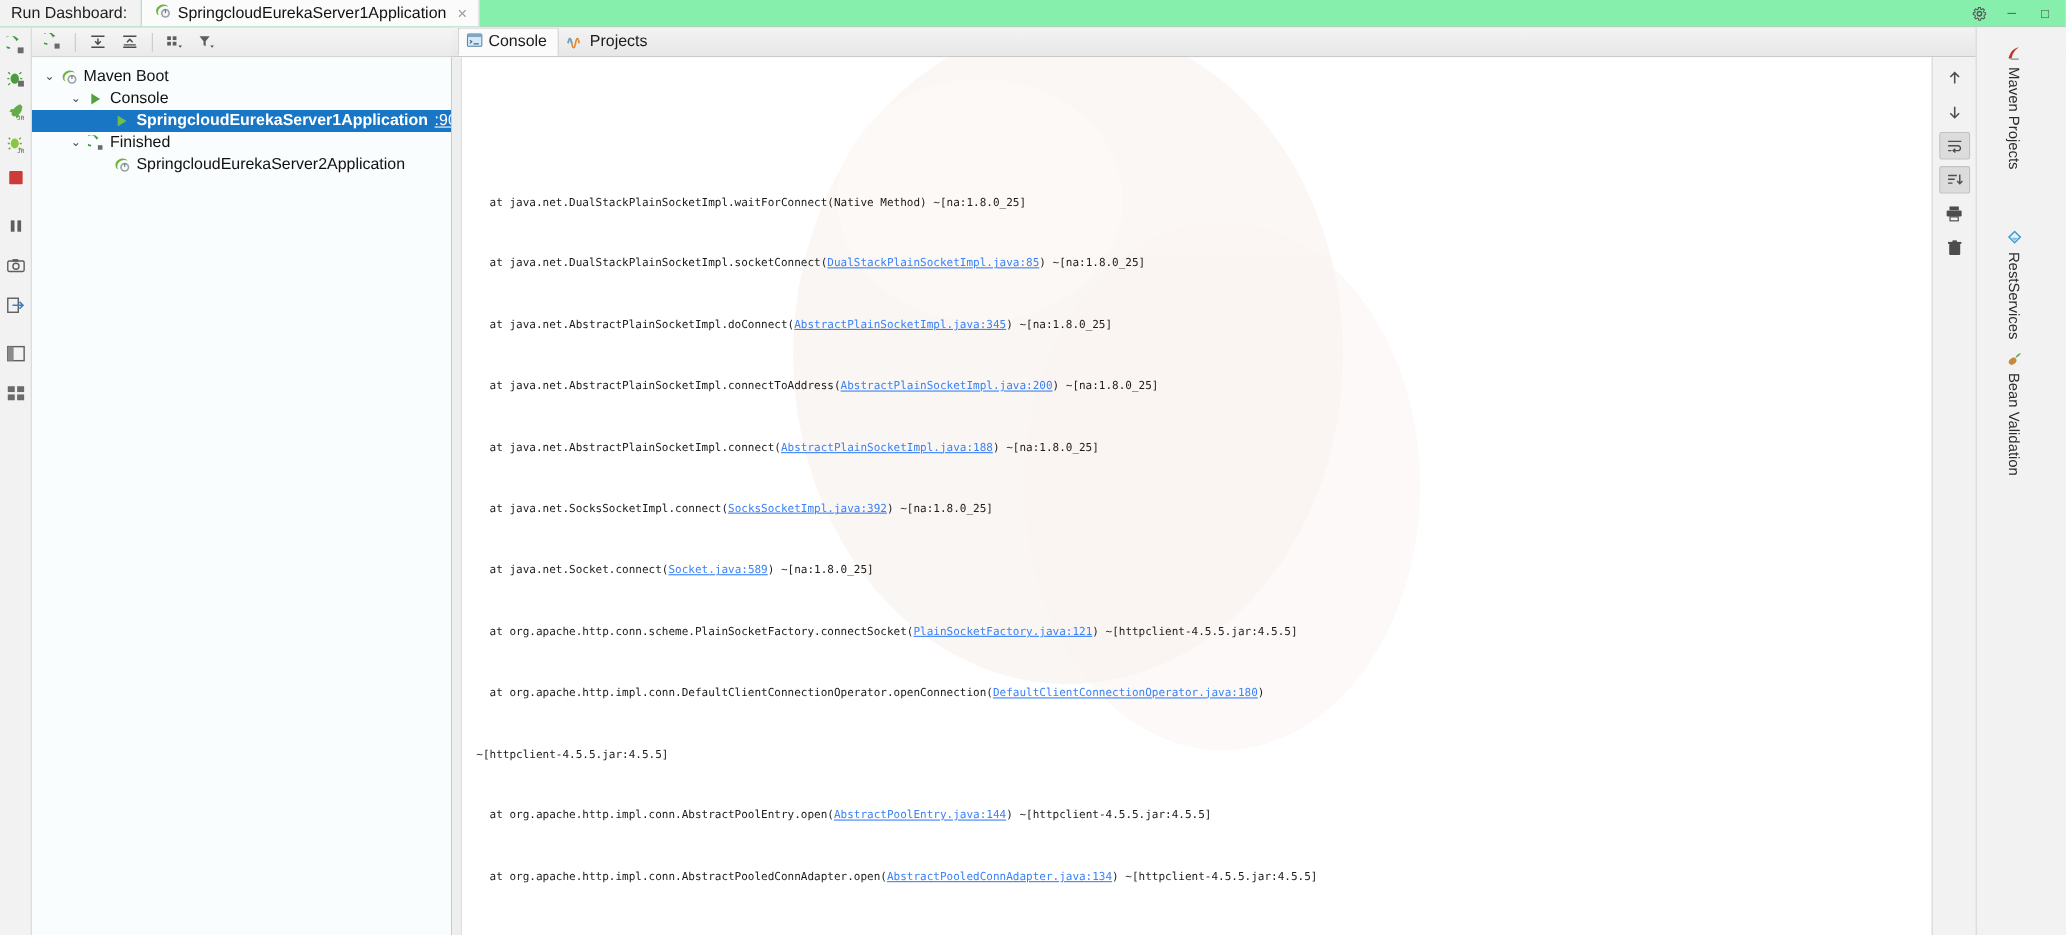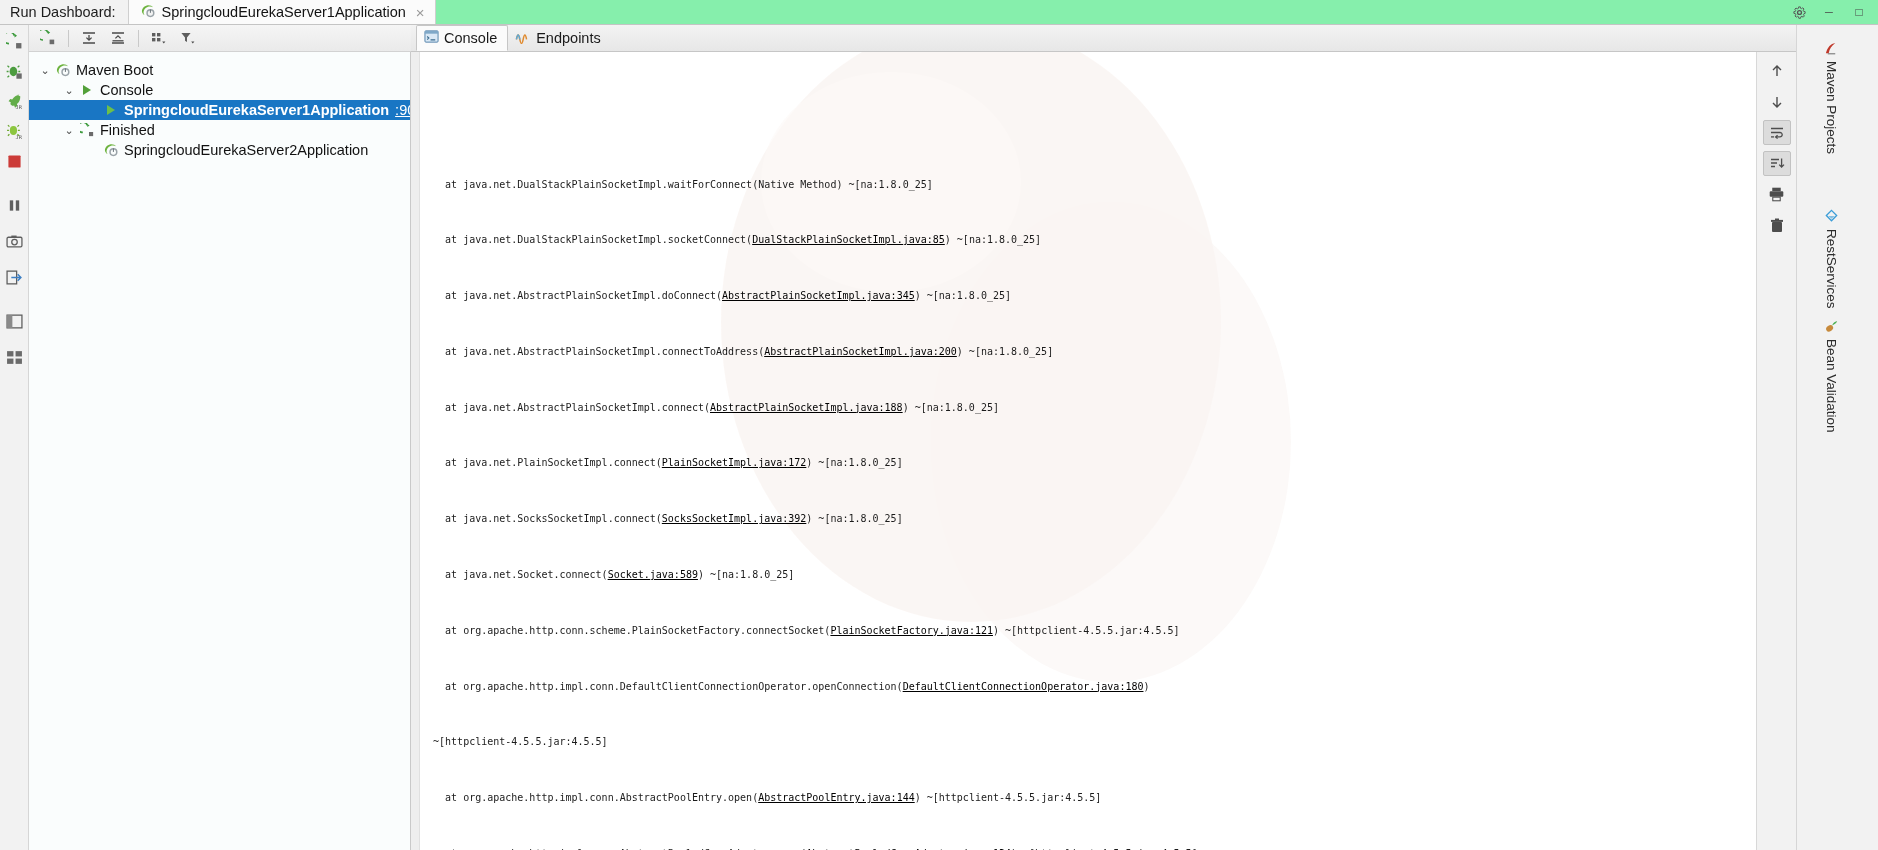--- a/index.html
+++ b/index.html
@@ -114,21 +114,21 @@
     position: absolute; left: 230px; top: -30px; width: 760px; height: 720px;
     opacity: .07; pointer-events: none;
   }
   .log {
     position: absolute; left: 10px; top: 0; width: 1415px; height: 798px;
     font-family: "DejaVu Sans Mono", monospace;
     font-size: 10px; line-height: 18.6px;
     color: #1b1b1b; white-space: pre; padding-top: 0;
   }
   .log .ln { height: 18.6px; }
-  .lnk { color: #000000; text-decoration: underline; }
+  .lnk { color: #3b82f6; text-decoration: underline; }
 
   
   .v-scroll {
     position: absolute; right: 0; top: 27px; width: 13px; height: 798px;
     background: #f4f4f4; border-left: 1px solid #e2e2e2;
   }
   .v-thumb { position: absolute; left: 2px; top: 600px; width: 9px; height: 72px; background: #c8c8c8; border-radius: 5px; }
   .v-arrow { position: absolute; left: 0; width: 13px; height: 13px; display: flex; align-items: center; justify-content: center; color: #8a8a8a; font-size: 8px; }
 
   
@@ -377,21 +377,21 @@
         </span>
         <span>Console</span>
       </div>
       <div class="ctab">
         <span>
           <svg width="16" height="15" viewBox="0 0 16 16">
             <path d="M1 11c1.2-6 2.4-6 3.6 0s2.4 6 3.6 0 2.4-6 3.6 0" fill="none" stroke="#e08a2e" stroke-width="1.6"></path>
             <path d="M1 11c1.2-6 2.4-6 3.6 0" fill="none" stroke="#5aa8d8" stroke-width="1.6"></path>
           </svg>
         </span>
-        <span>Endpoints</span>
+        <span>Projects</span>
       </div>
     </div>
 
     <div class="console-body">
       <div class="gutter"></div>
 
       <svg class="watermark" viewBox="0 0 760 720">
         <ellipse cx="330" cy="300" rx="250" ry="300" fill="#c98a6b"></ellipse>
         <ellipse cx="470" cy="420" rx="180" ry="240" fill="#b5735a" opacity=".6"></ellipse>
         <ellipse cx="250" cy="160" rx="130" ry="110" fill="#e2b79d" opacity=".7"></ellipse>
@@ -399,21 +399,20 @@
 
       <div class="log">
         
         <div class="ln" style="height:12px;overflow:hidden;color:#1b1b1b">&nbsp;</div>
 
         <div class="ln">    at java.net.DualStackPlainSocketImpl.waitForConnect(Native Method) ~[na:1.8.0_25]</div>
         <div class="ln">    at java.net.DualStackPlainSocketImpl.socketConnect(<span class="lnk">DualStackPlainSocketImpl.java:85</span>) ~[na:1.8.0_25]</div>
         <div class="ln">    at java.net.AbstractPlainSocketImpl.doConnect(<span class="lnk">AbstractPlainSocketImpl.java:345</span>) ~[na:1.8.0_25]</div>
         <div class="ln">    at java.net.AbstractPlainSocketImpl.connectToAddress(<span class="lnk">AbstractPlainSocketImpl.java:200</span>) ~[na:1.8.0_25]</div>
         <div class="ln">    at java.net.AbstractPlainSocketImpl.connect(<span class="lnk">AbstractPlainSocketImpl.java:188</span>) ~[na:1.8.0_25]</div>
-        <div class="ln">    at java.net.PlainSocketImpl.connect(<span class="lnk">PlainSocketImpl.java:172</span>) ~[na:1.8.0_25]</div>
         <div class="ln">    at java.net.SocksSocketImpl.connect(<span class="lnk">SocksSocketImpl.java:392</span>) ~[na:1.8.0_25]</div>
         <div class="ln">    at java.net.Socket.connect(<span class="lnk">Socket.java:589</span>) ~[na:1.8.0_25]</div>
         <div class="ln">    at org.apache.http.conn.scheme.PlainSocketFactory.connectSocket(<span class="lnk">PlainSocketFactory.java:121</span>) ~[httpclient-4.5.5.jar:4.5.5]</div>
         <div class="ln">    at org.apache.http.impl.conn.DefaultClientConnectionOperator.openConnection(<span class="lnk">DefaultClientConnectionOperator.java:180</span>)</div>
         <div class="ln">  ~[httpclient-4.5.5.jar:4.5.5]</div>
         <div class="ln">    at org.apache.http.impl.conn.AbstractPoolEntry.open(<span class="lnk">AbstractPoolEntry.java:144</span>) ~[httpclient-4.5.5.jar:4.5.5]</div>
         <div class="ln">    at org.apache.http.impl.conn.AbstractPooledConnAdapter.open(<span class="lnk">AbstractPooledConnAdapter.java:134</span>) ~[httpclient-4.5.5.jar:4.5.5]</div>
         
         
         

